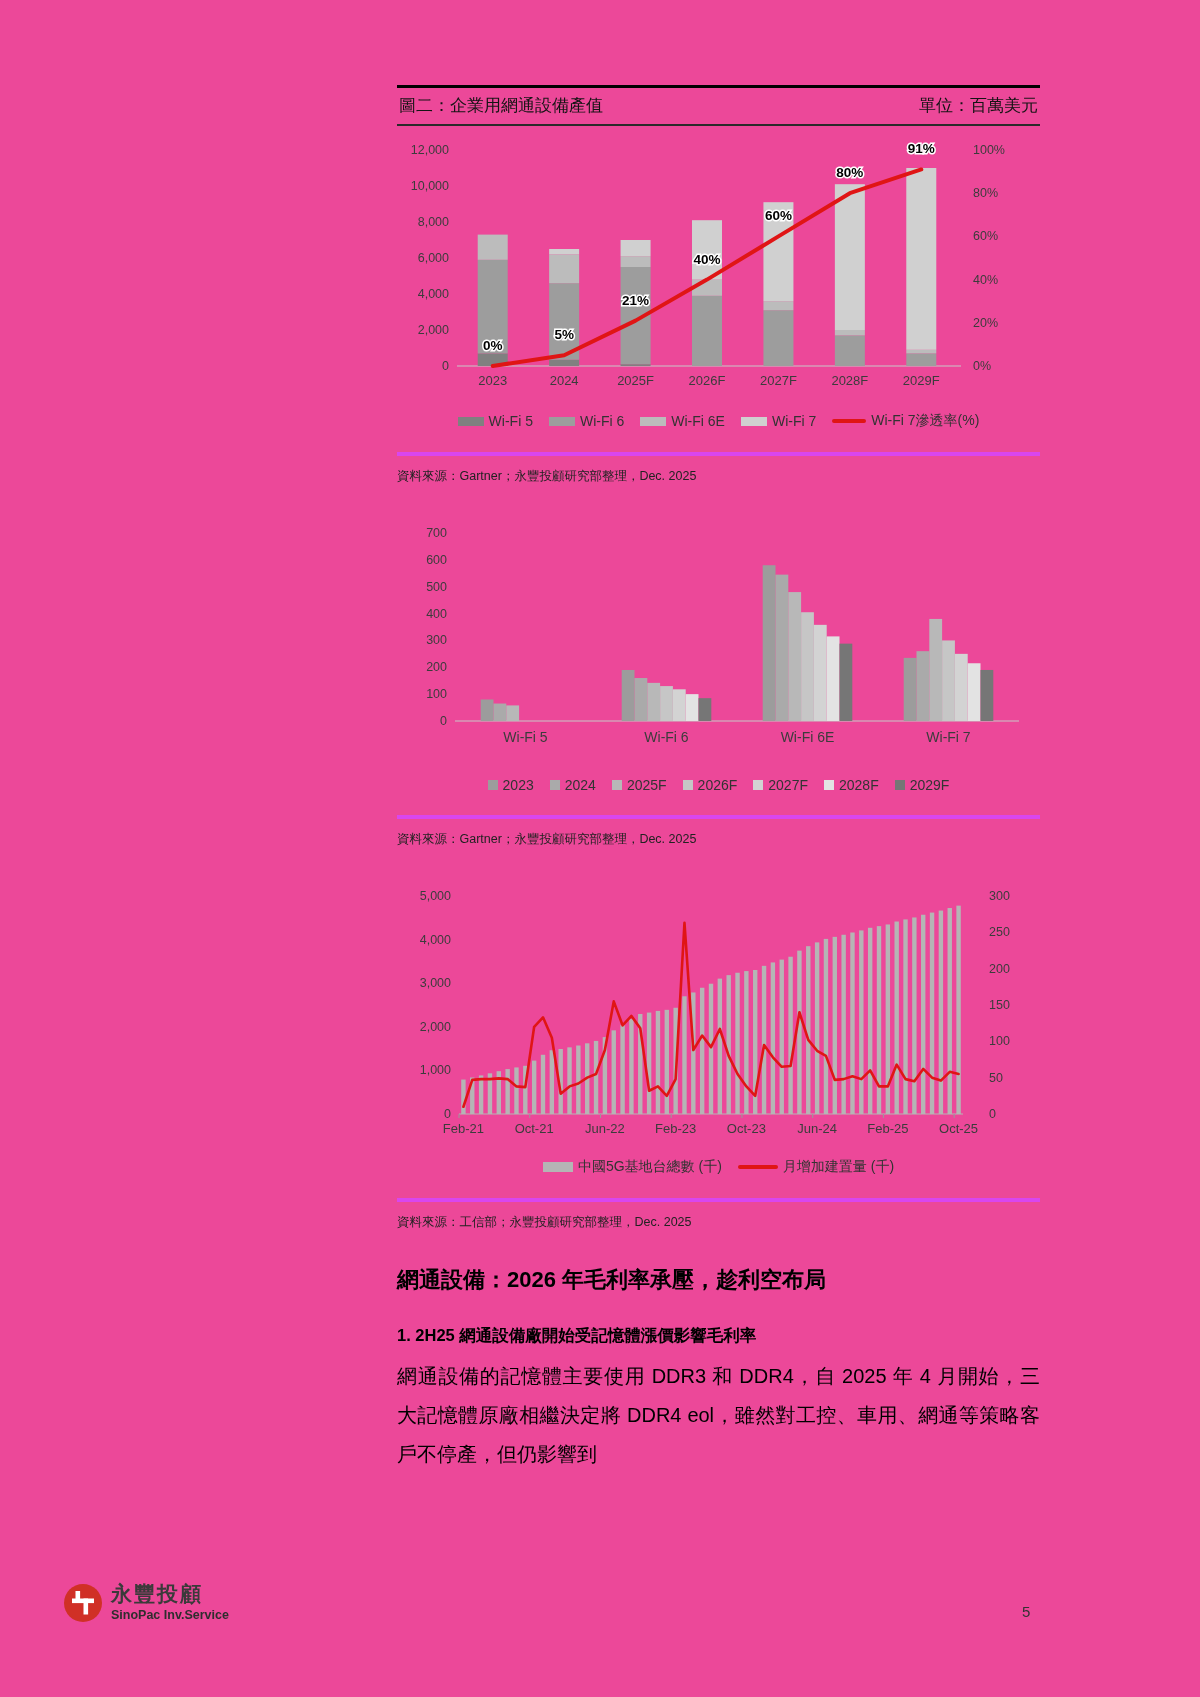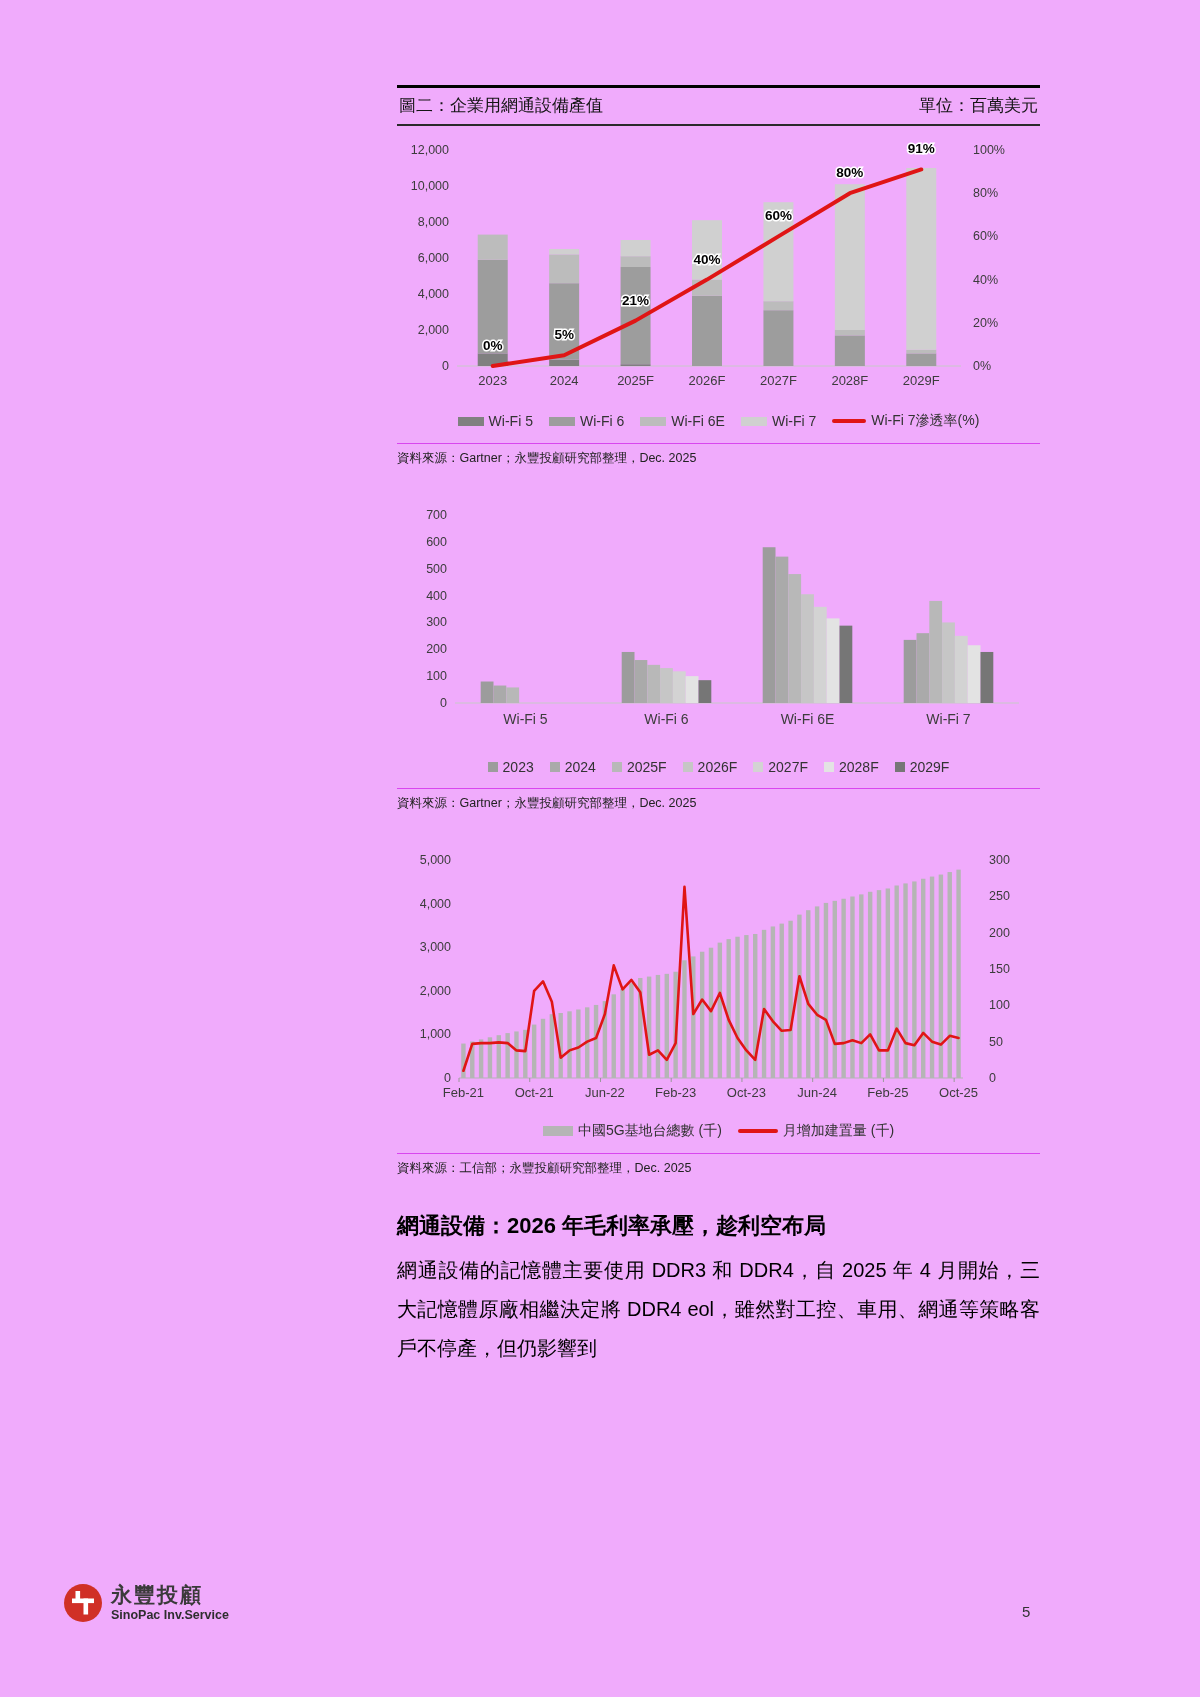--- a/index.html
+++ b/index.html
@@ -1,36 +1,36 @@
 <!DOCTYPE html>
 <html><head>
 <meta charset="utf-8">
 <style>
   html,body{margin:0;padding:0;background:#ffffff;}
-  .page{position:relative;width:1200px;height:1697px;background:#f0abfc;overflow:hidden;
+  .page{position:relative;width:1200px;height:1697px;background:#ec4899;overflow:hidden;
         font-family:"Liberation Sans","DejaVu Sans",sans-serif;color:#111;}
   .content{position:absolute;left:397px;top:85px;width:643px;}
   .figure{margin-bottom:34px;}
   .fig-header{display:flex;justify-content:space-between;align-items:baseline;
               border-top:3px solid #000;border-bottom:2px solid #2a2a2a;padding:6px 2px 7px;}
   .fig-title{font-size:17px;color:#141414;}
   .fig-unit{font-size:17px;color:#141414;}
   .chart{margin-top:8px;}
   .legend{display:flex;justify-content:center;align-items:center;gap:16px;
           font-size:14px;color:#333;margin-top:4px;white-space:nowrap;}
   .legend .li{display:flex;align-items:center;gap:5px;}
   .sw{display:inline-block;}
-  .fig-source{border-top:1px solid #d946ef;margin-top:13px;padding-top:6px;
+  .fig-source{border-top:4px solid #d946ef;margin-top:22px;padding-top:12px;
               font-size:12.5px;color:#222;}
   .sec-heading{font-size:22px;font-weight:700;color:#000;margin:30px 0 0 0;}
   .sec-subheading{font-size:16.5px;font-weight:700;color:#000;margin:30px 0 0 0;}
   .sec-para{font-size:20px;color:#000;line-height:1.95;text-align:justify;margin:10px 0 0 0;}
   .footer{position:absolute;left:63px;top:1583px;display:flex;align-items:flex-start;gap:8px;}
   .brand-col{display:flex;flex-direction:column;}
-  .brand-cn{font-size:21px;font-weight:700;color:#3a3a3a;letter-spacing:2px;line-height:1.1;}
+  .brand-cn{font-size:21px;font-weight:700;color:#3a3a3a;letter-spacing:2px;line-height:1.1;font-family:Liberation Serif, serif;}
   .brand-en{font-size:12.5px;font-weight:700;color:#2e2e2e;margin-top:2px;}
   .page-num{position:absolute;left:1022px;top:1603px;font-size:15px;color:#333;}
   svg text{font-family:"Liberation Sans","DejaVu Sans",sans-serif;}
 </style>
 </head>
 <body>
 
 <div class="page">
   <div class="content">
 
@@ -295,20 +295,21 @@
           </span>
           <span class="li">
             <span class="sw" style="width:40px;height:4px;border-radius:2px;background:#e01515;"></span>
             <span>月增加建置量 (千)</span>
           </span>
         </div>
       <div class="fig-source">資料來源：工信部；永豐投顧研究部整理，Dec. 2025</div>
     </section>
 
     <h1 class="sec-heading">網通設備：2026 年毛利率承壓，趁利空布局</h1>
+    <h2 class="sec-subheading">1. 2H25 網通設備廠開始受記憶體漲價影響毛利率</h2>
     <p class="sec-para">網通設備的記憶體主要使用 DDR3 和 DDR4，自 2025 年 4 月開始，三大記憶體原廠相繼決定將 DDR4 eol，雖然對工控、車用、網通等策略客戶不停產，但仍影響到</p>
   </div>
 
   <div class="footer">
     <span>
       <svg width="40" height="40" viewBox="0 0 40 40">
         <circle cx="20" cy="20" r="19" fill="#d03026"></circle>
         <rect x="9" y="15.5" width="22" height="4.6" fill="#fff"></rect>
         <rect x="12.5" y="8" width="4.6" height="8" fill="#fff"></rect>
         <rect x="20.5" y="15.5" width="4.6" height="16" fill="#fff"></rect>

